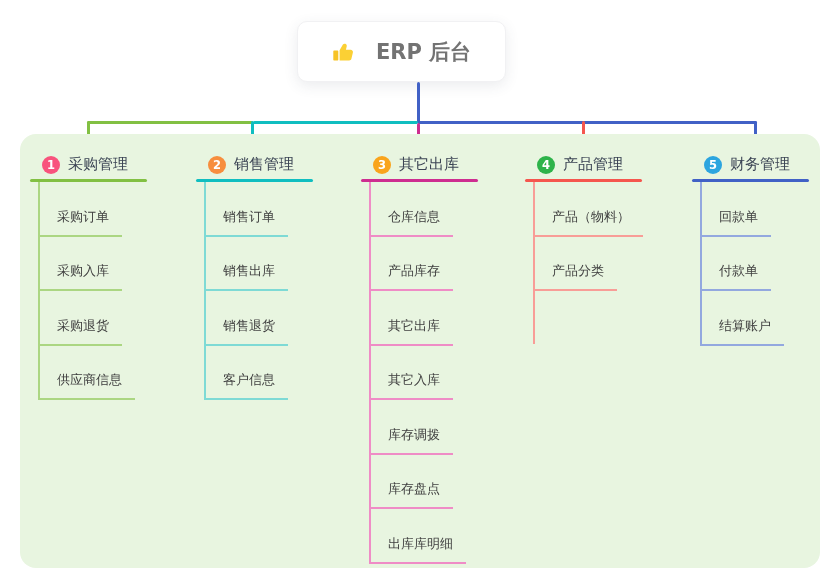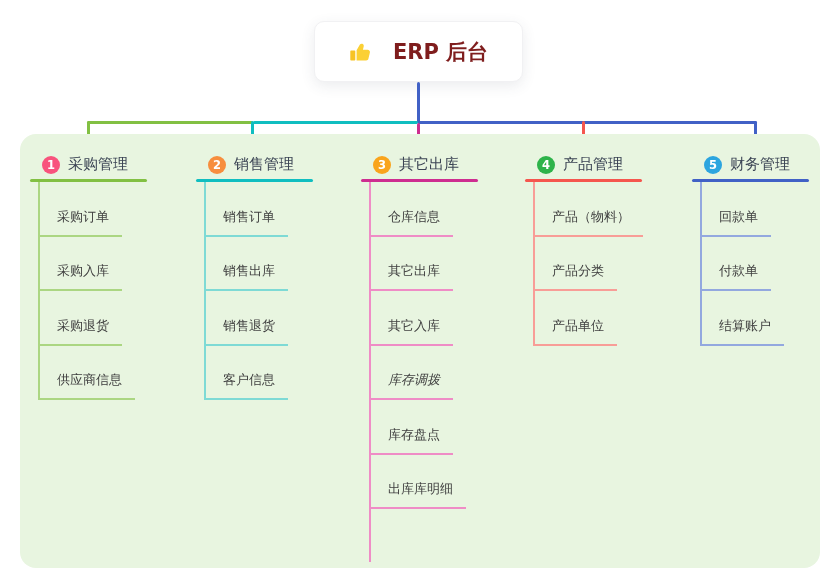--- a/index.html
+++ b/index.html
@@ -1,25 +1,25 @@
 <!DOCTYPE html>
 <html><head>
 <meta charset="utf-8">
 <style>
   html,body{margin:0;padding:0;background:#ffffff;}
   body{font-family:"DejaVu Sans","Liberation Sans",sans-serif;}
   .canvas{position:relative;width:839px;height:588px;background:#ffffff;overflow:hidden;}
 
   
   .root-node{
-    position:absolute;left:314px;top:21px;width:209px;height:61px;
+    position:absolute;left:297px;top:21px;width:209px;height:61px;
     background:#ffffff;border:1px solid #f1f1f3;border-radius:10px;
     box-shadow:0 4px 14px rgba(60,70,90,.10);
     display:flex;align-items:center;justify-content:center;gap:20px;
-    font-size:21px;color:#7f1d1d;font-weight:600;box-sizing:border-box;
+    font-size:21px;color:#737373;font-weight:600;box-sizing:border-box;
   }
   .root-node .thumb{width:24px;height:24px;display:inline-flex;}
 
   
   .line{position:absolute;border-radius:2px;}
 
   
   .panel{
     position:absolute;left:20px;top:134px;width:800px;height:434px;
     background:#e8f5e0;border-radius:16px;
@@ -120,27 +120,30 @@
       <span class="badge" style="background: rgb(249, 164, 28);">3</span>
       <span class="branch-title">其它出库</span>
     </div>
     <div class="branch-underline" style="background: rgb(206, 45, 144);"></div>
     <div class="children">
         <div class="vline" style="background: rgb(239, 140, 198); height: 380px;"></div>
         <div class="child-row">
           <span class="child-box" style="border-bottom-color: rgb(239, 140, 198);">仓库信息</span>
         </div>
         <div class="child-row">
+          <span class="child-box" style="border-bottom-color: rgb(239, 140, 198);">产品库存</span>
+        </div>
+        <div class="child-row">
           <span class="child-box" style="border-bottom-color: rgb(239, 140, 198);">其它出库</span>
         </div>
         <div class="child-row">
           <span class="child-box" style="border-bottom-color: rgb(239, 140, 198);">其它入库</span>
         </div>
         <div class="child-row">
-          <span class="child-box" style="border-bottom-color: rgb(239, 140, 198); font-style: italic;">库存调拨</span>
+          <span class="child-box" style="border-bottom-color: rgb(239, 140, 198);">库存调拨</span>
         </div>
         <div class="child-row">
           <span class="child-box" style="border-bottom-color: rgb(239, 140, 198);">库存盘点</span>
         </div>
         <div class="child-row">
           <span class="child-box" style="border-bottom-color: rgb(239, 140, 198);">出库库明细</span>
         </div>
       </div>
   </div>
 
@@ -150,23 +153,20 @@
       <span class="branch-title">产品管理</span>
     </div>
     <div class="branch-underline" style="background: rgb(245, 86, 78);"></div>
     <div class="children">
         <div class="vline" style="background: rgb(248, 157, 151); height: 162px;"></div>
         <div class="child-row">
           <span class="child-box" style="border-bottom-color: rgb(248, 157, 151);">产品（物料）</span>
         </div>
         <div class="child-row">
           <span class="child-box" style="border-bottom-color: rgb(248, 157, 151);">产品分类</span>
-        </div>
-        <div class="child-row">
-          <span class="child-box" style="border-bottom-color: rgb(248, 157, 151);">产品单位</span>
         </div>
       </div>
   </div>
 
   <div class="branch" style="left:692px;">
     <div class="branch-header">
       <span class="badge" style="background: rgb(44, 165, 223);">5</span>
       <span class="branch-title">财务管理</span>
     </div>
     <div class="branch-underline" style="background: rgb(65, 97, 198);"></div>

